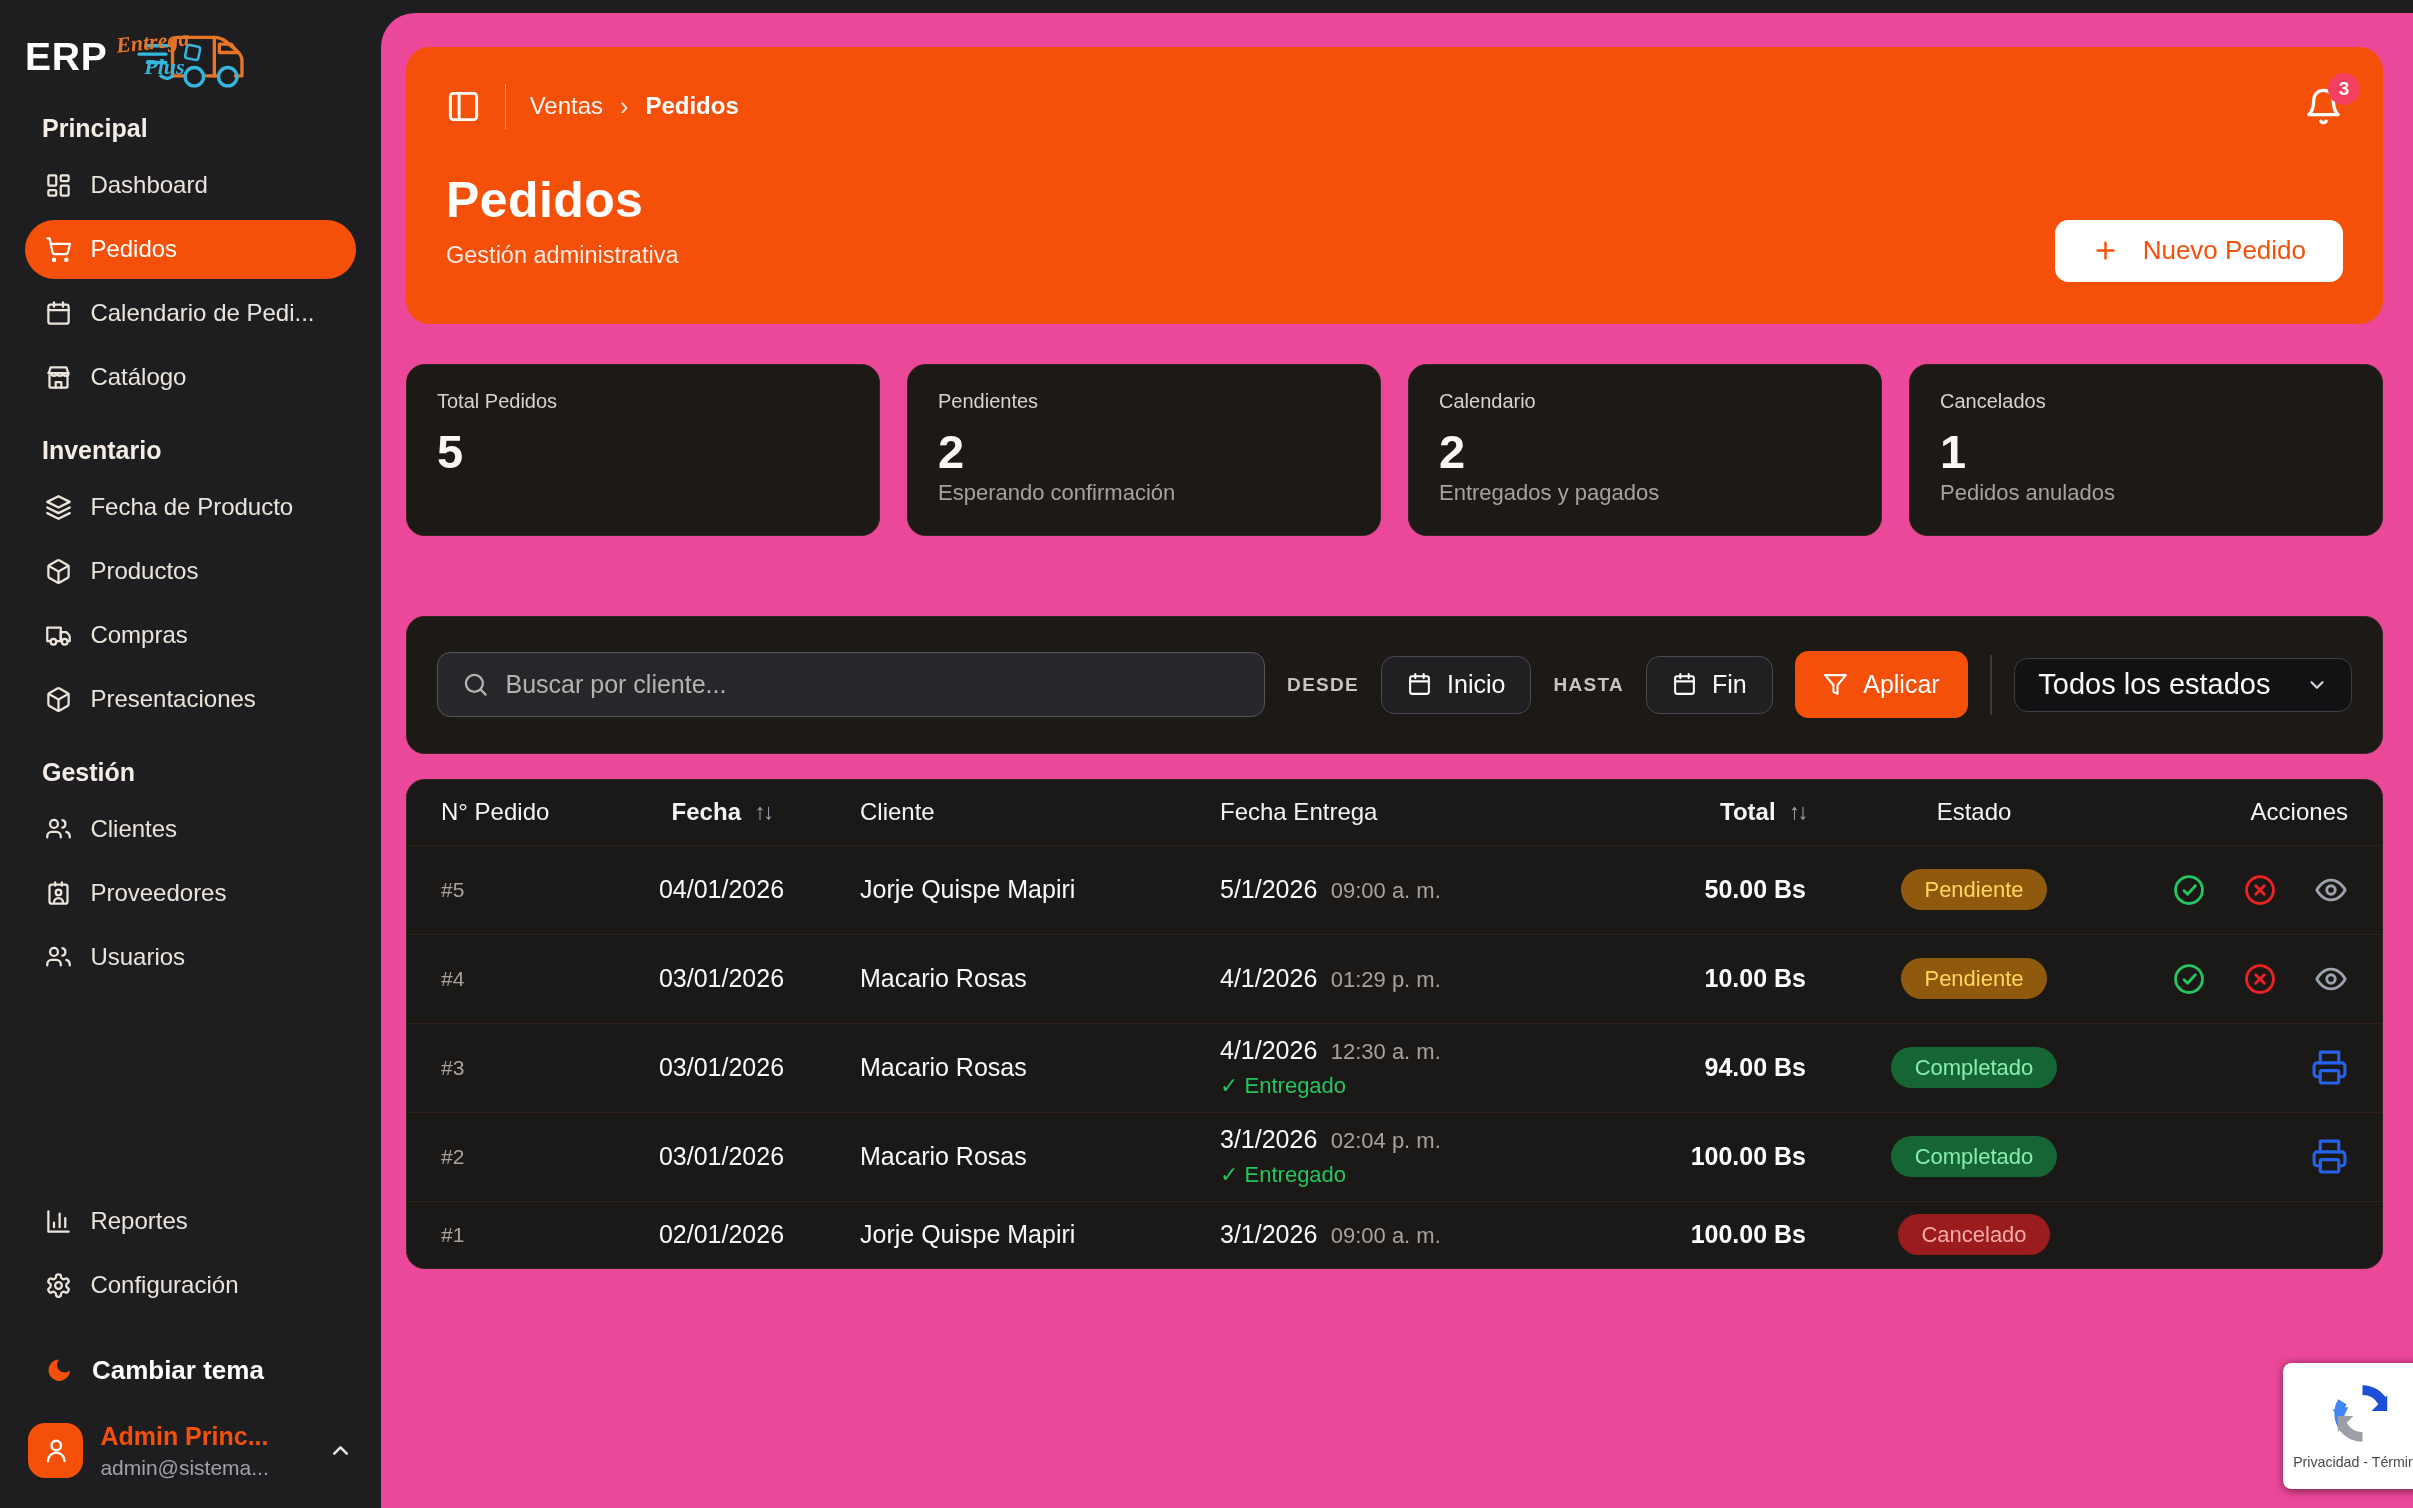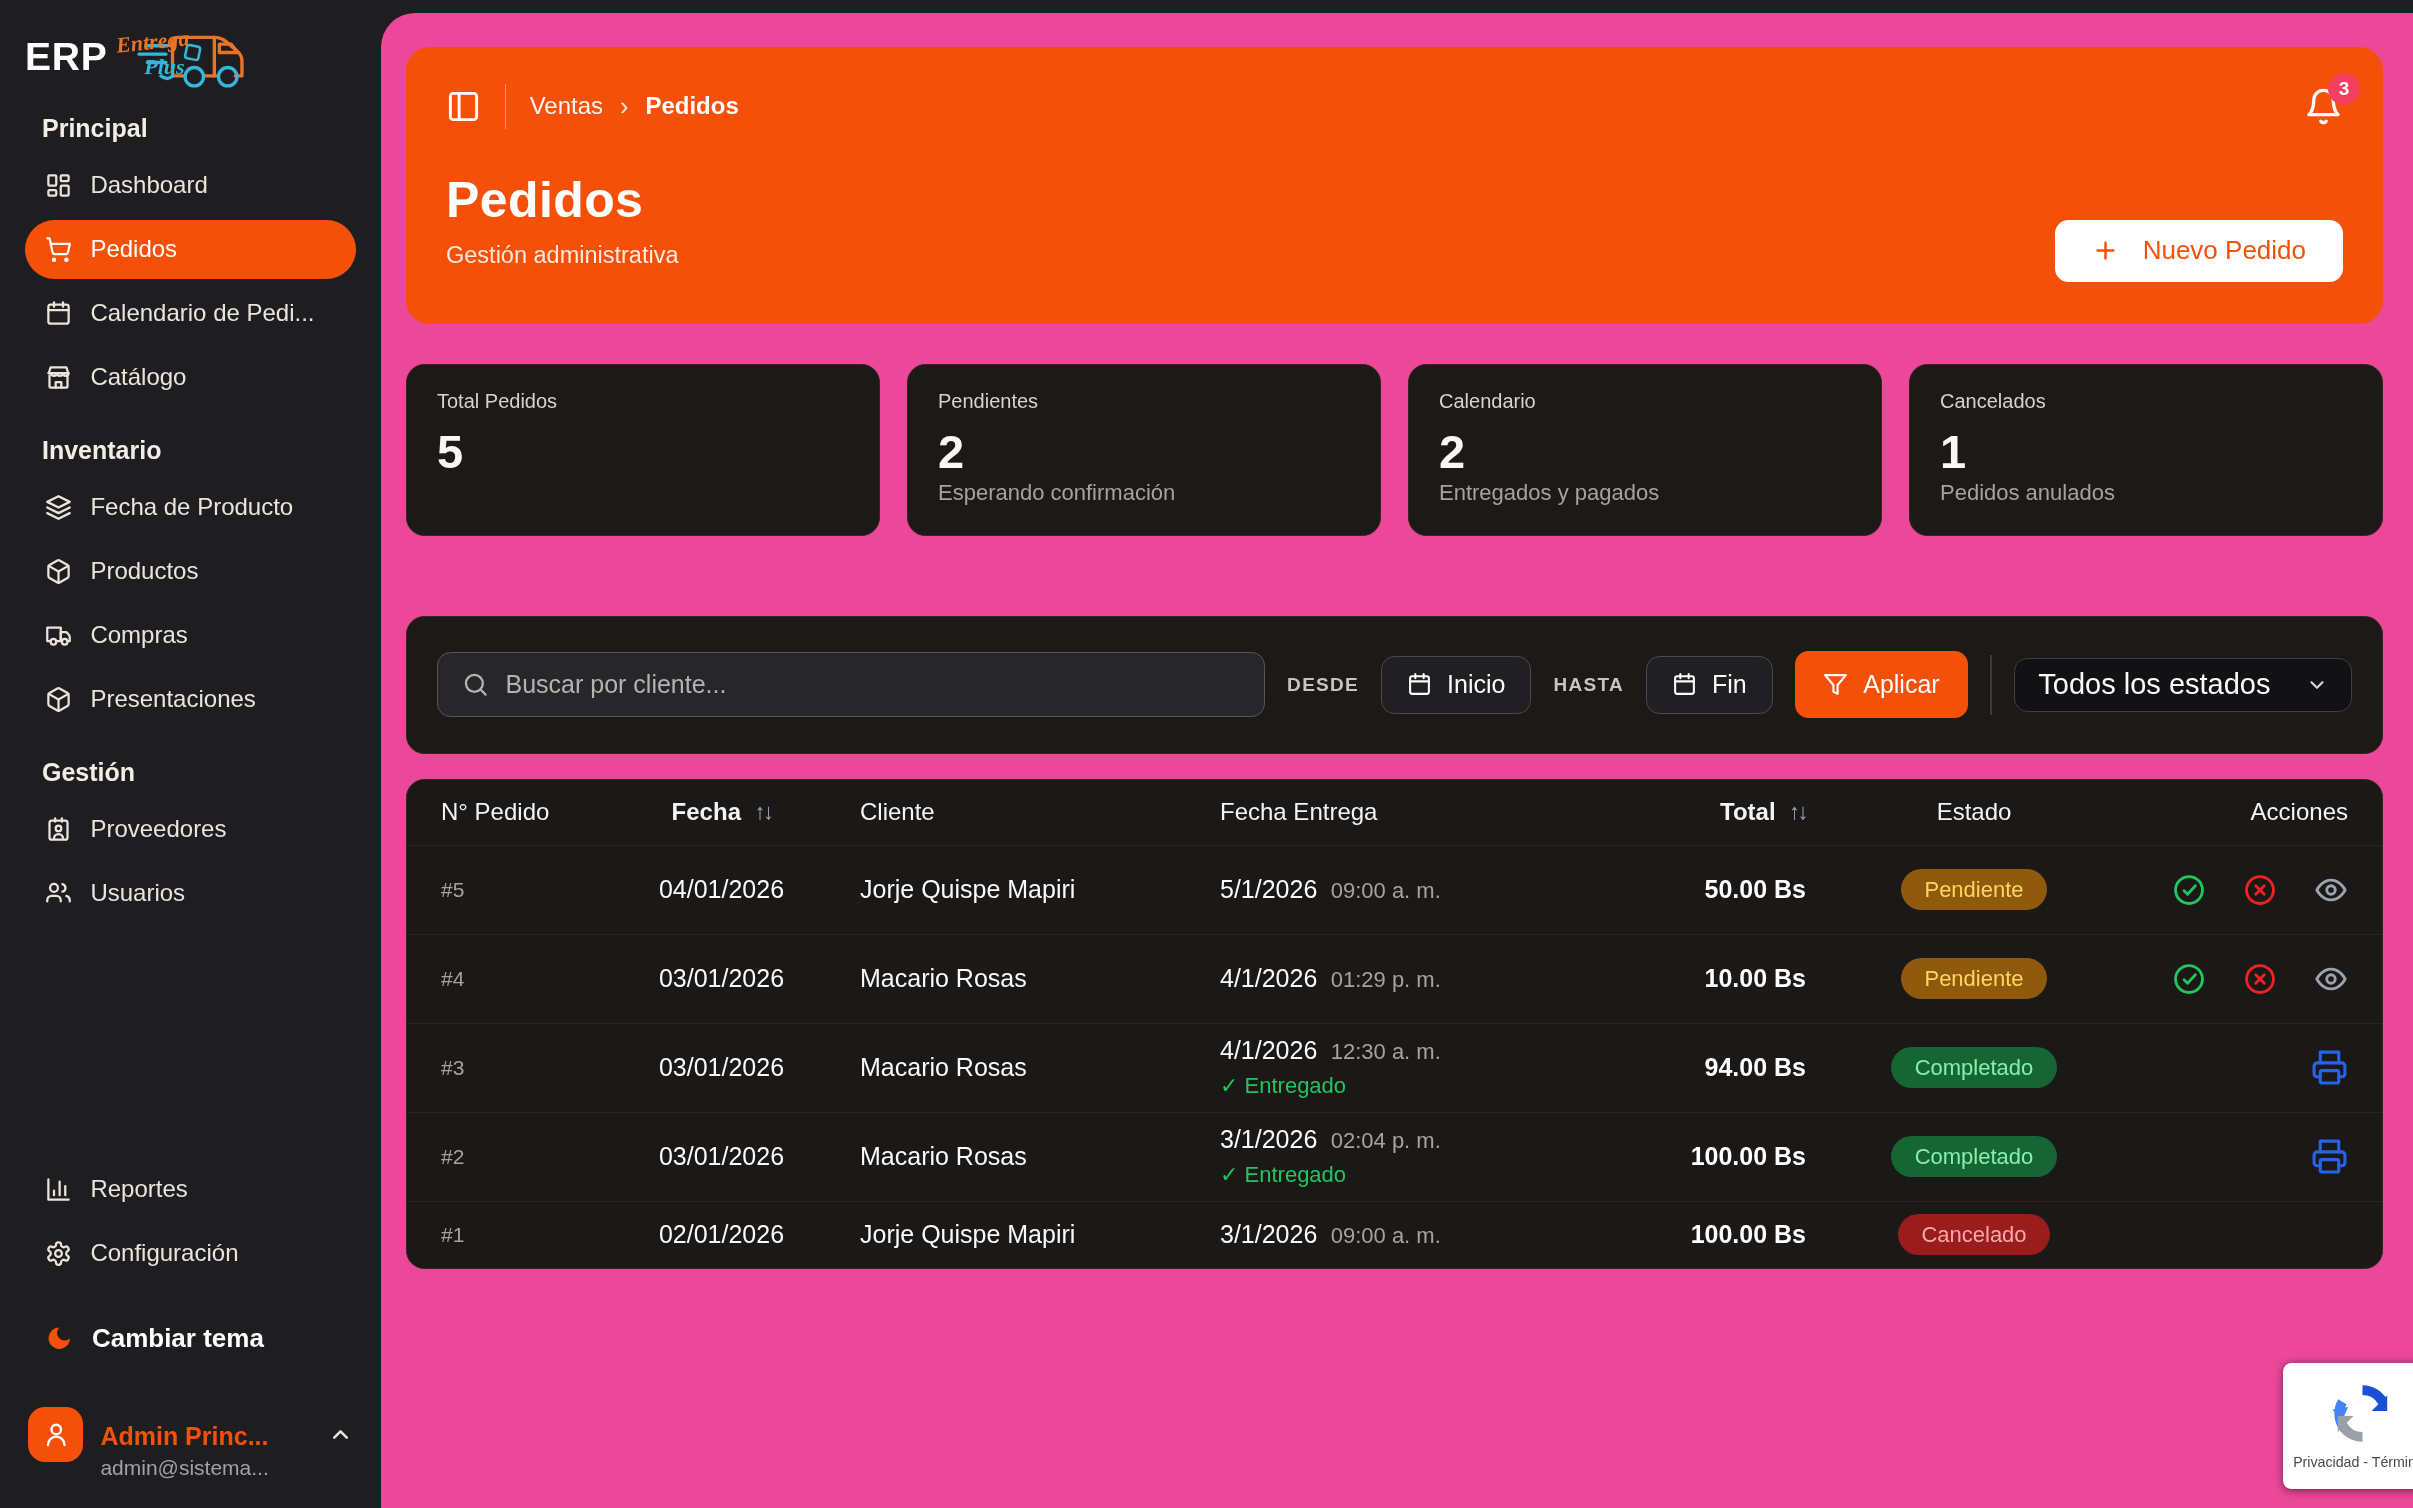--- a/index.html
+++ b/index.html
@@ -33,21 +33,21 @@
   }
   .nav-item svg { width:27px; height:27px; flex:none; }
   .nav-item.active { background:#f4500a; color:#ffffff; }
   .nav-label { overflow:hidden; text-overflow:ellipsis; }
   .side-spacer { flex:1; }
   .theme-row { display:flex; align-items:center; gap:18.4px; height:59px; padding:0 20px; margin-top:23.5px; font-size:26px; font-weight:700; color:#ffffff; cursor:pointer; }
   .theme-row svg { width:28.5px; height:28.5px; color:#f4500a; }
   .user-row { display:flex; align-items:center; gap:17px; margin-top:22px; padding:0 3.4px; }
   .avatar { width:55px; height:55px; border-radius:17px; background:#f4500a; display:flex; align-items:center; justify-content:center; flex:none; }
   .avatar svg { width:28.5px; height:28.5px; color:#ffffff; }
-  .user-meta { min-width:0;margin-top:32px; }
+  .user-meta { min-width:0; }
   .user-name { font-size:25px; font-weight:700; color:#f4500a; white-space:nowrap; }
   .user-email { font-size:21px; color:#a1a1aa; margin-top:5px; white-space:nowrap; }
   .user-chevron { margin-left:auto; color:#e5e5e5; }
   .user-chevron svg { width:25px; height:25px; }
 
   
   .main {
     flex:1; margin-top:12.6px; height:1496px;
     background:#ec4899; border-radius:34px 0 0 0;
     position:relative; padding:34px 30px 0 25px;
@@ -236,20 +236,29 @@
         <polyline points="3.29 7 12 12 20.71 7"></polyline>
         <line x1="12" y1="22" x2="12" y2="12"></line>
       </svg>
     <span class="nav-label">Presentaciones</span>
   </div>
 
   <div class="section-title">Gestión</div>
 
   <div class="nav-item">
     <svg viewBox="0 0 24 24" fill="none" stroke="currentColor" stroke-width="2" stroke-linecap="round" stroke-linejoin="round">
+        <path d="M14 19v-1a4 4 0 0 0-4-4H6a4 4 0 0 0-4 4v1"></path>
+        <circle cx="8" cy="7" r="3.5"></circle>
+        <path d="M22 19v-1a4 4 0 0 0-3-3.85"></path>
+        <path d="M15.5 3.6a3.5 3.5 0 0 1 0 6.8"></path>
+      </svg>
+    <span class="nav-label">Clientes</span>
+  </div>
+  <div class="nav-item">
+    <svg viewBox="0 0 24 24" fill="none" stroke="currentColor" stroke-width="2" stroke-linecap="round" stroke-linejoin="round">
         <rect x="4" y="4" width="16" height="17" rx="2"></rect>
         <circle cx="12" cy="11" r="2.5"></circle>
         <path d="M8 20a4 4 0 0 1 8 0"></path>
         <path d="M9 2v3"></path>
         <path d="M15 2v3"></path>
       </svg>
     <span class="nav-label">Proveedores</span>
   </div>
   <div class="nav-item">
     <svg viewBox="0 0 24 24" fill="none" stroke="currentColor" stroke-width="2" stroke-linecap="round" stroke-linejoin="round">

